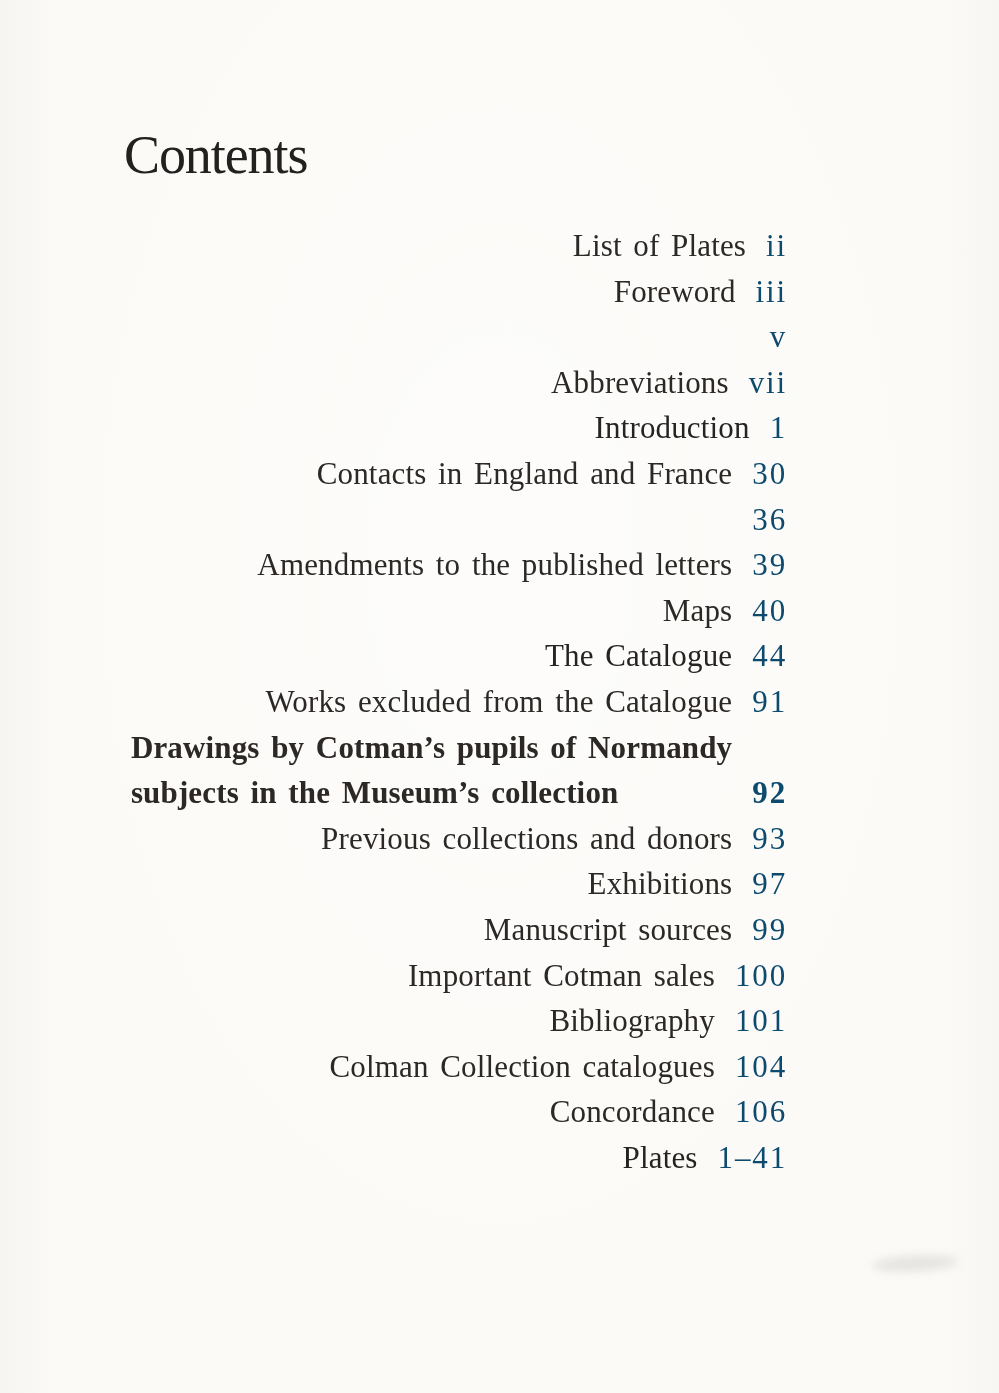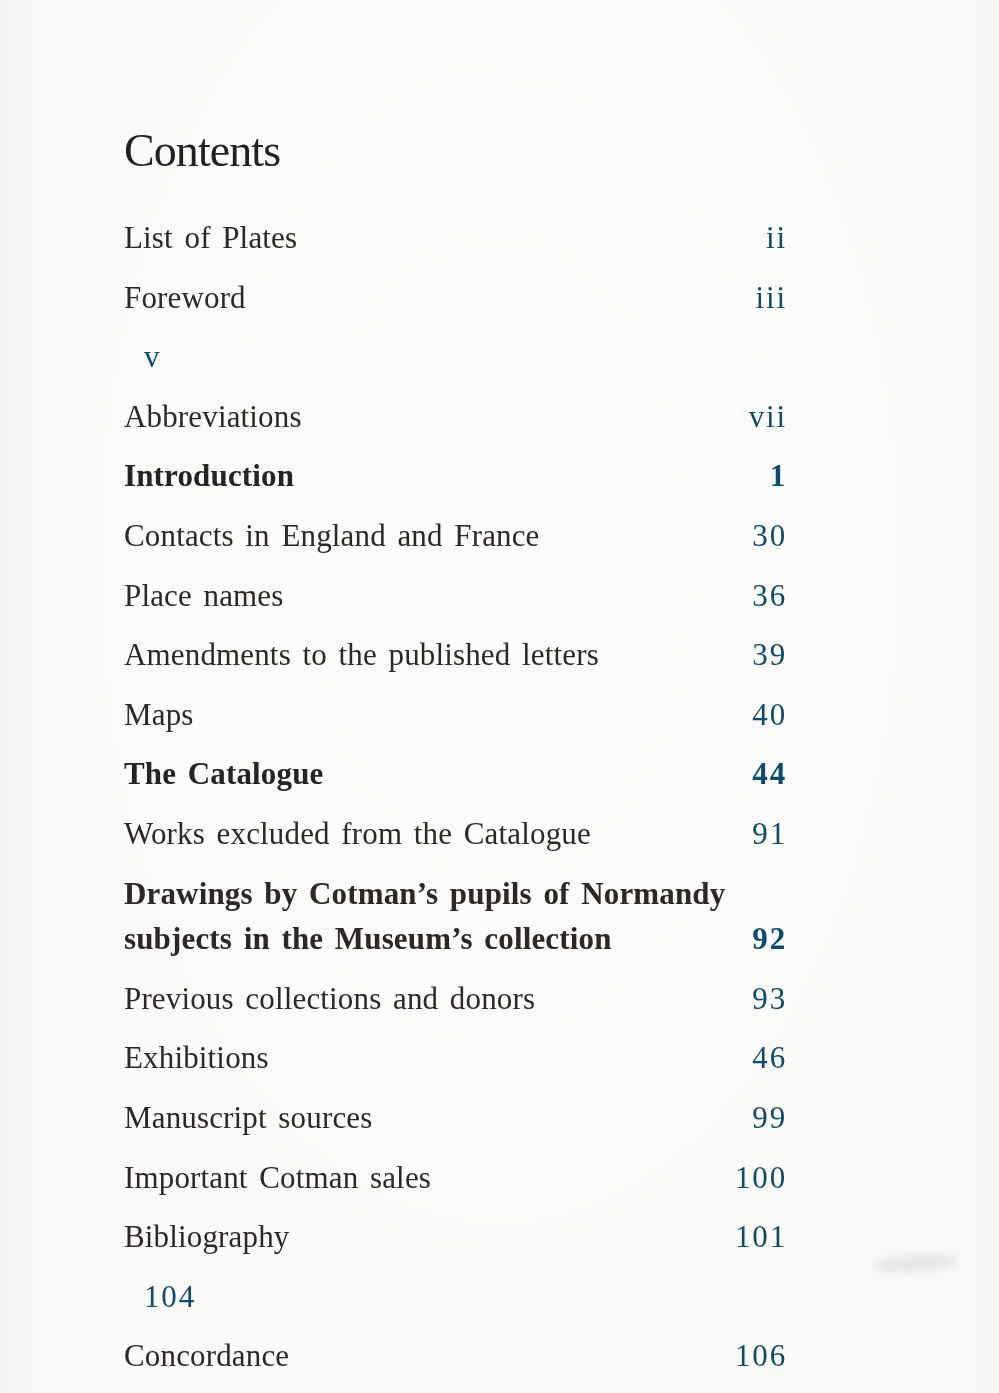--- a/index.html
+++ b/index.html
@@ -22,50 +22,49 @@
 
   .page {
     position: absolute;
     left: 124px;
     top: 0;
     width: 663px;
   }
 
   .title {
     margin-top: 128px;
-    font-size: 46px;
+    font-size: 54px;
     line-height: 1;
     letter-spacing: -0.02em;
     font-weight: 500;
     color: #232120;
     margin-bottom: 41px;
   }
 
   .toc-list {
     width: 100%;
   }
 
   .toc-row {
     display: flex;
-    justify-content: space-between;
+    justify-content: flex-end;
     align-items: baseline;
     font-size: 31px;
     line-height: 45.6px;
     word-spacing: 0.12em;
-    margin-top: 14px;
   }
 
   .toc-row.two-line {
     align-items: flex-end;
     align-items: last baseline;
     font-weight: bold;
   }
 
   .toc-row.bold .toc-label,
-  .toc-row.bold { font-weight: bold; color: #262422; }
+  .toc-row.bold { font-weight: normal; color: #262422; }
 
   .toc-label {
     white-space: pre-line;
     letter-spacing: 0.005em;
   }
 
   .toc-page {
     text-align: right;
     letter-spacing: 0.06em;
     padding-left: 20px;
@@ -117,21 +116,20 @@
     <span class="toc-page">1</span>
   </div>
 
 
   <div class="toc-row">
     <span class="toc-label">Contacts in England and France</span>
     <span class="toc-page">30</span>
   </div>
 
   <div class="toc-row">
-    <span class="toc-label">Place names</span>
     <span class="toc-page">36</span>
   </div>
 
   <div class="toc-row">
     <span class="toc-label">Amendments to the published letters</span>
     <span class="toc-page">39</span>
   </div>
 
   <div class="toc-row">
     <span class="toc-label">Maps</span>
@@ -154,39 +152,40 @@
     <span class="toc-page">92</span>
   </div>
 
   <div class="toc-row">
     <span class="toc-label">Previous collections and donors</span>
     <span class="toc-page">93</span>
   </div>
 
   <div class="toc-row">
     <span class="toc-label">Exhibitions</span>
-    <span class="toc-page">46</span>
+    <span class="toc-page">97</span>
   </div>
 
   <div class="toc-row">
     <span class="toc-label">Manuscript sources</span>
     <span class="toc-page">99</span>
   </div>
 
   <div class="toc-row">
     <span class="toc-label">Important Cotman sales</span>
     <span class="toc-page">100</span>
   </div>
 
   <div class="toc-row">
     <span class="toc-label">Bibliography</span>
     <span class="toc-page">101</span>
   </div>
 
   <div class="toc-row">
+    <span class="toc-label">Colman Collection catalogues</span>
     <span class="toc-page">104</span>
   </div>
 
   <div class="toc-row">
     <span class="toc-label">Concordance</span>
     <span class="toc-page">106</span>
   </div>
 
   <div class="toc-row bold">
     <span class="toc-label">Plates</span>

